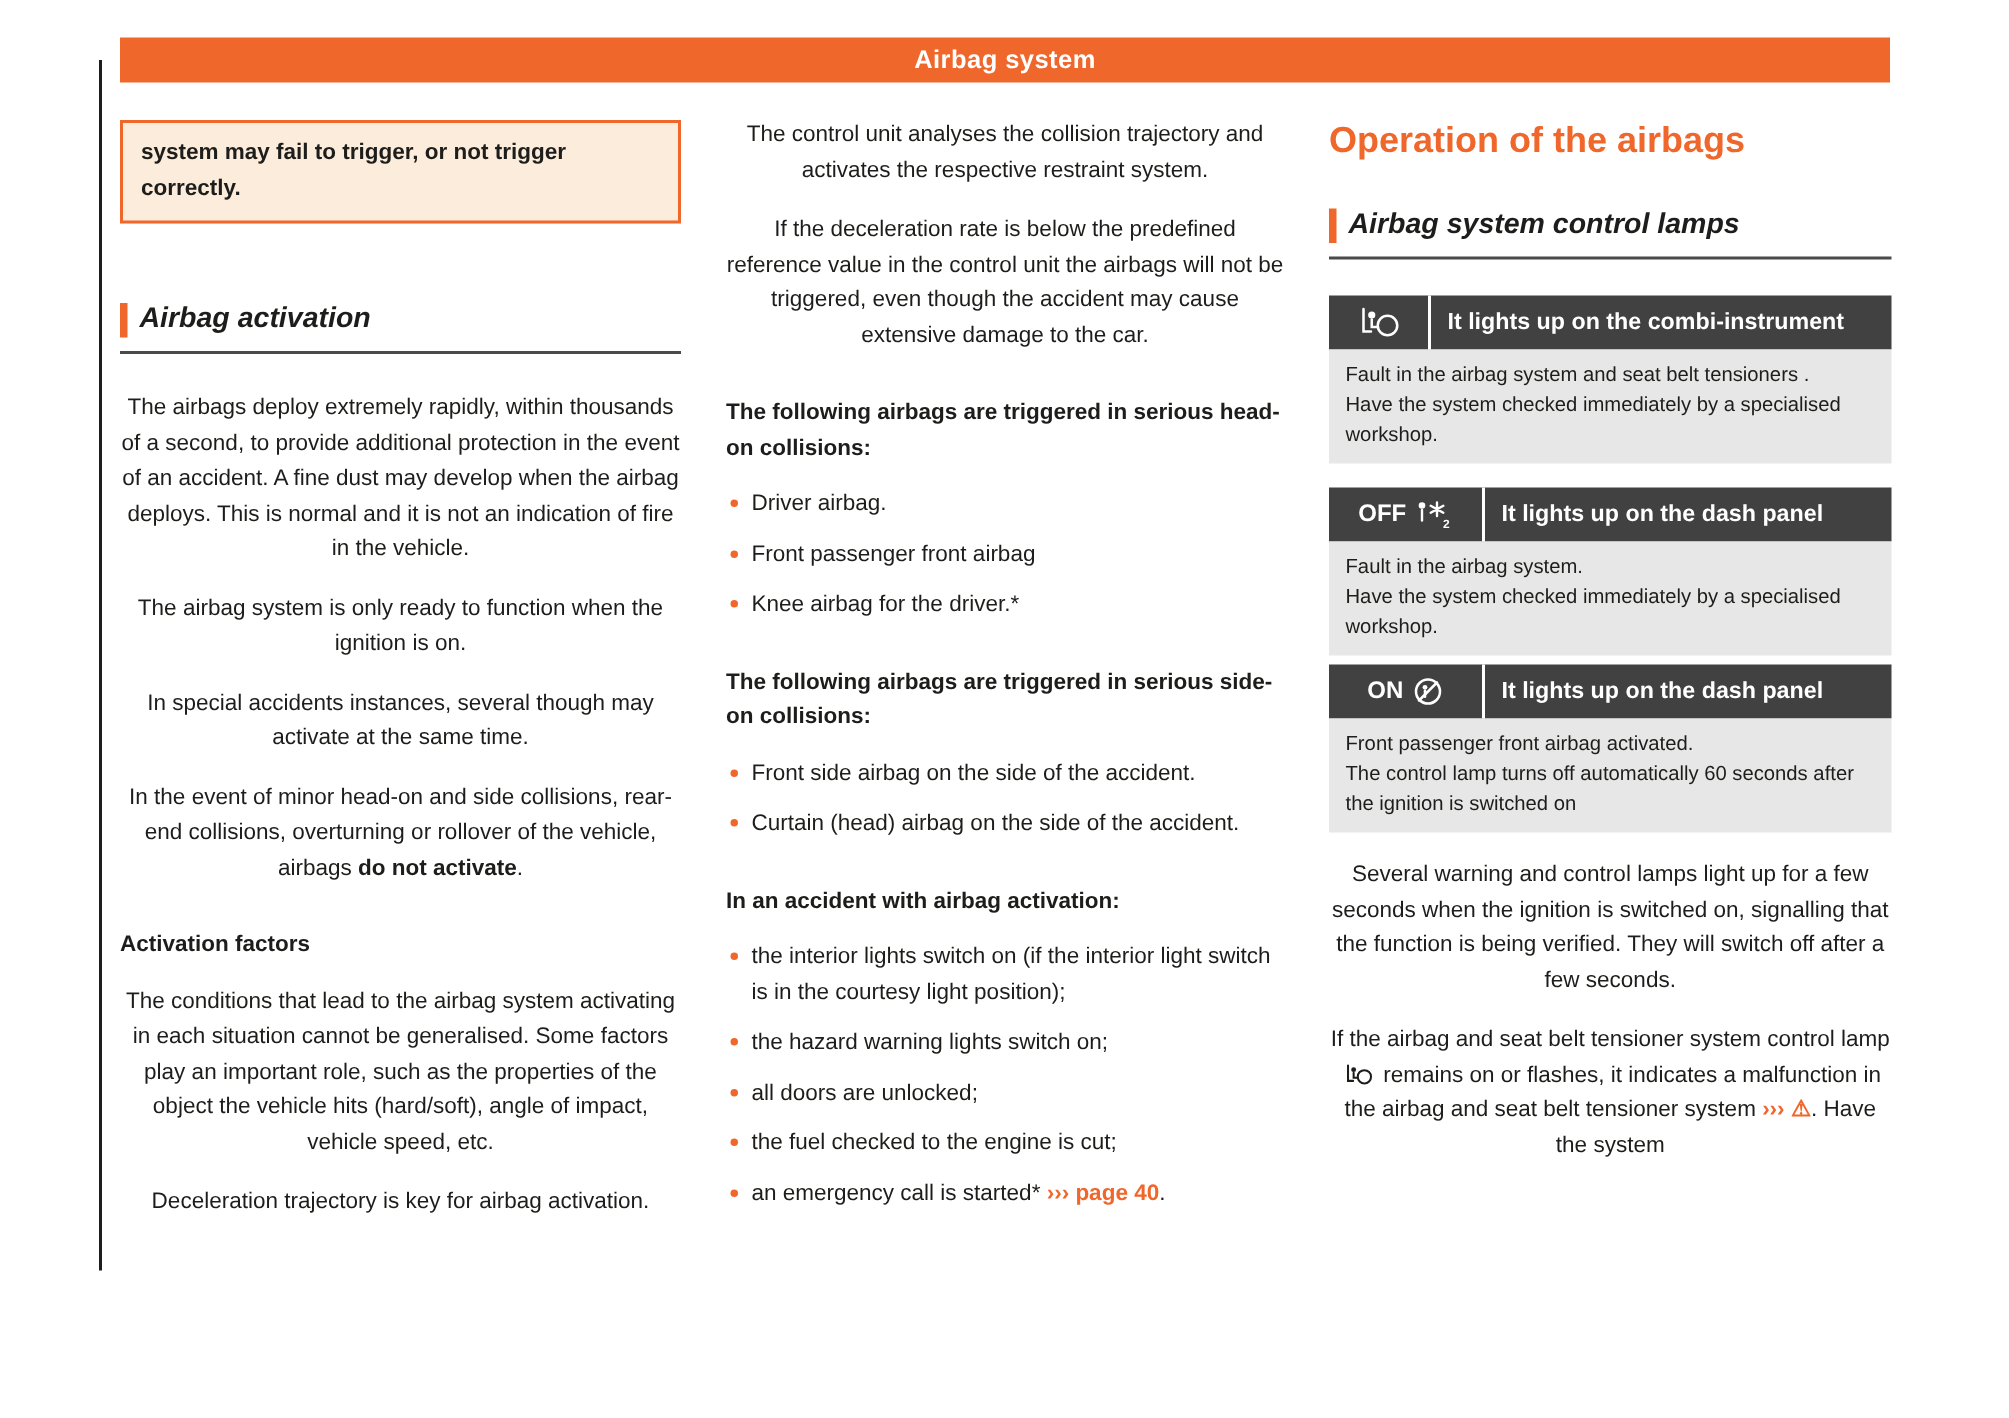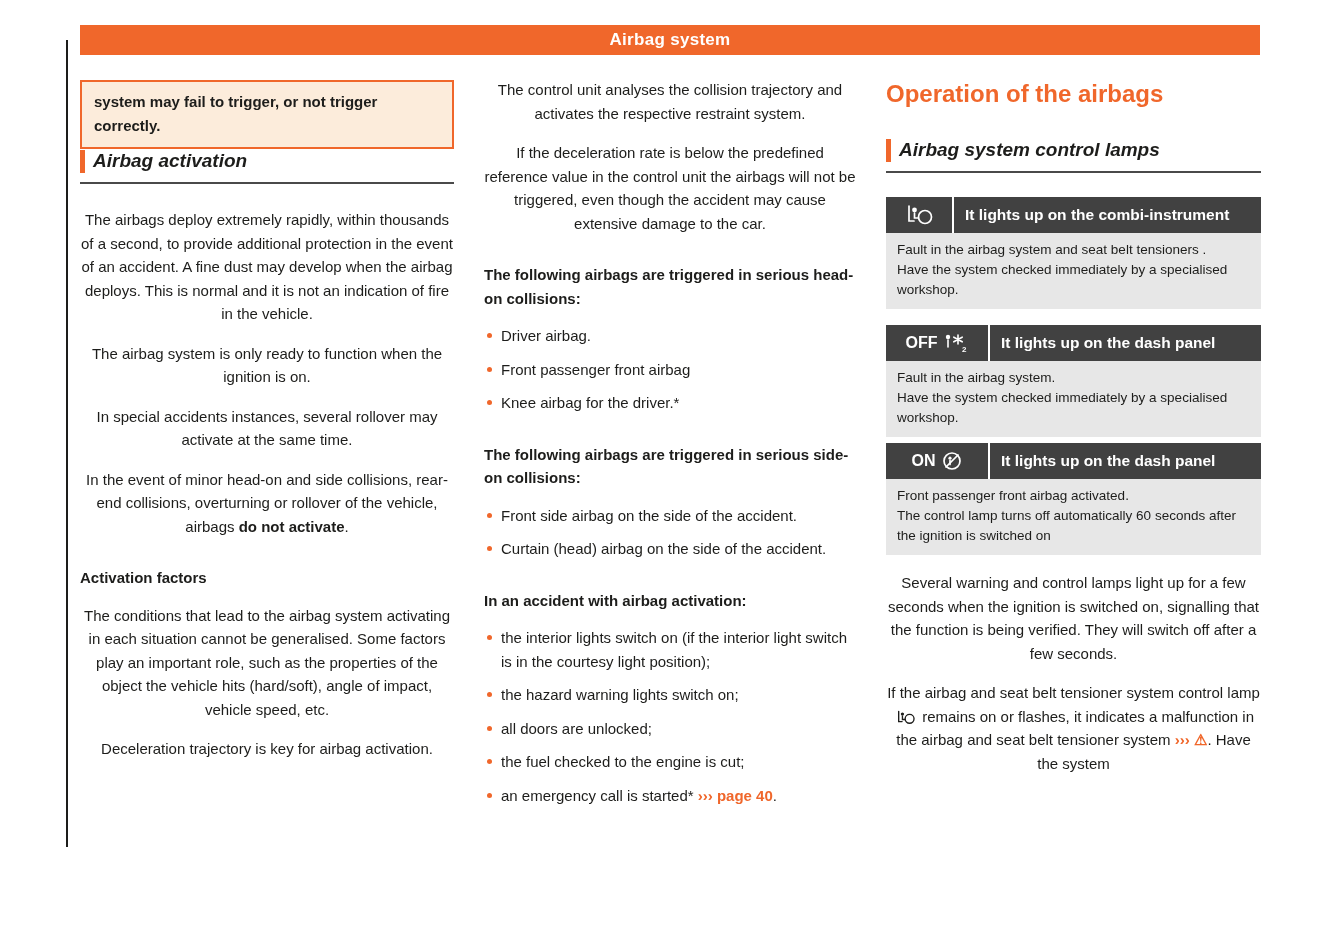--- a/index.html
+++ b/index.html
@@ -20,21 +20,21 @@
 
   .col { position: absolute; top: 80px; font-size: 15px; line-height: 23.5px; }
   .col1 { left: 80px;  width: 374px; }
   .col2 { left: 484px; width: 372px; top: 78px; }
   .col3 { left: 886px; width: 375px; }
 
   p { margin: 0 0 16px; text-align: center; }
 
   .warning-box {
     border: 2px solid #f0672b; background: #fcecdb; padding: 8px 12px 10px;
-    font-weight: bold; 
+    font-weight: bold; margin-bottom: 52px;
   }
 
   .section-head {
     position: relative; padding: 0 0 9px 13px; margin: 0 0 24px;
     border-bottom: 2px solid #4a4a4a;
   }
   .section-head .accent-bar {
     position: absolute; left: 0; top: 1px; width: 5px; height: 23px; background: #f0672b;
   }
   .section-head h2 { margin: 0; font-size: 19px; line-height: 24px; font-style: italic; }
@@ -89,21 +89,21 @@
       <span>system may fail to trigger, or not trigger correctly.</span>
     </div>
 
     <div class="section-head">
       <span class="accent-bar"></span>
       <h2>Airbag activation</h2>
     </div>
 
     <p>The airbags deploy extremely rapidly, within thousands of a second, to provide additional protection in the event of an accident. A fine dust may develop when the airbag deploys. This is normal and it is not an indication of fire in the vehicle.</p>
     <p>The airbag system is only ready to function when the ignition is on.</p>
-    <p>In special accidents instances, several rollover may activate at the same time.</p>
+    <p>In special accidents instances, several though may activate at the same time.</p>
     <p><span>In the event of minor head-on and side collisions, rear-end collisions, overturning or rollover of the vehicle, airbags </span><b>do not activate</b><span>.</span></p>
 
     <div class="run-head">Activation factors</div>
     <p>The conditions that lead to the airbag system activating in each situation cannot be generalised. Some factors play an important role, such as the properties of the object the vehicle hits (hard/soft), angle of impact, vehicle speed, etc.</p>
     <p>Deceleration trajectory is key for airbag activation.</p>
   </div>
 
   <div class="col col2">
 
     <p>The control unit analyses the collision trajectory and activates the respective restraint system.</p>

